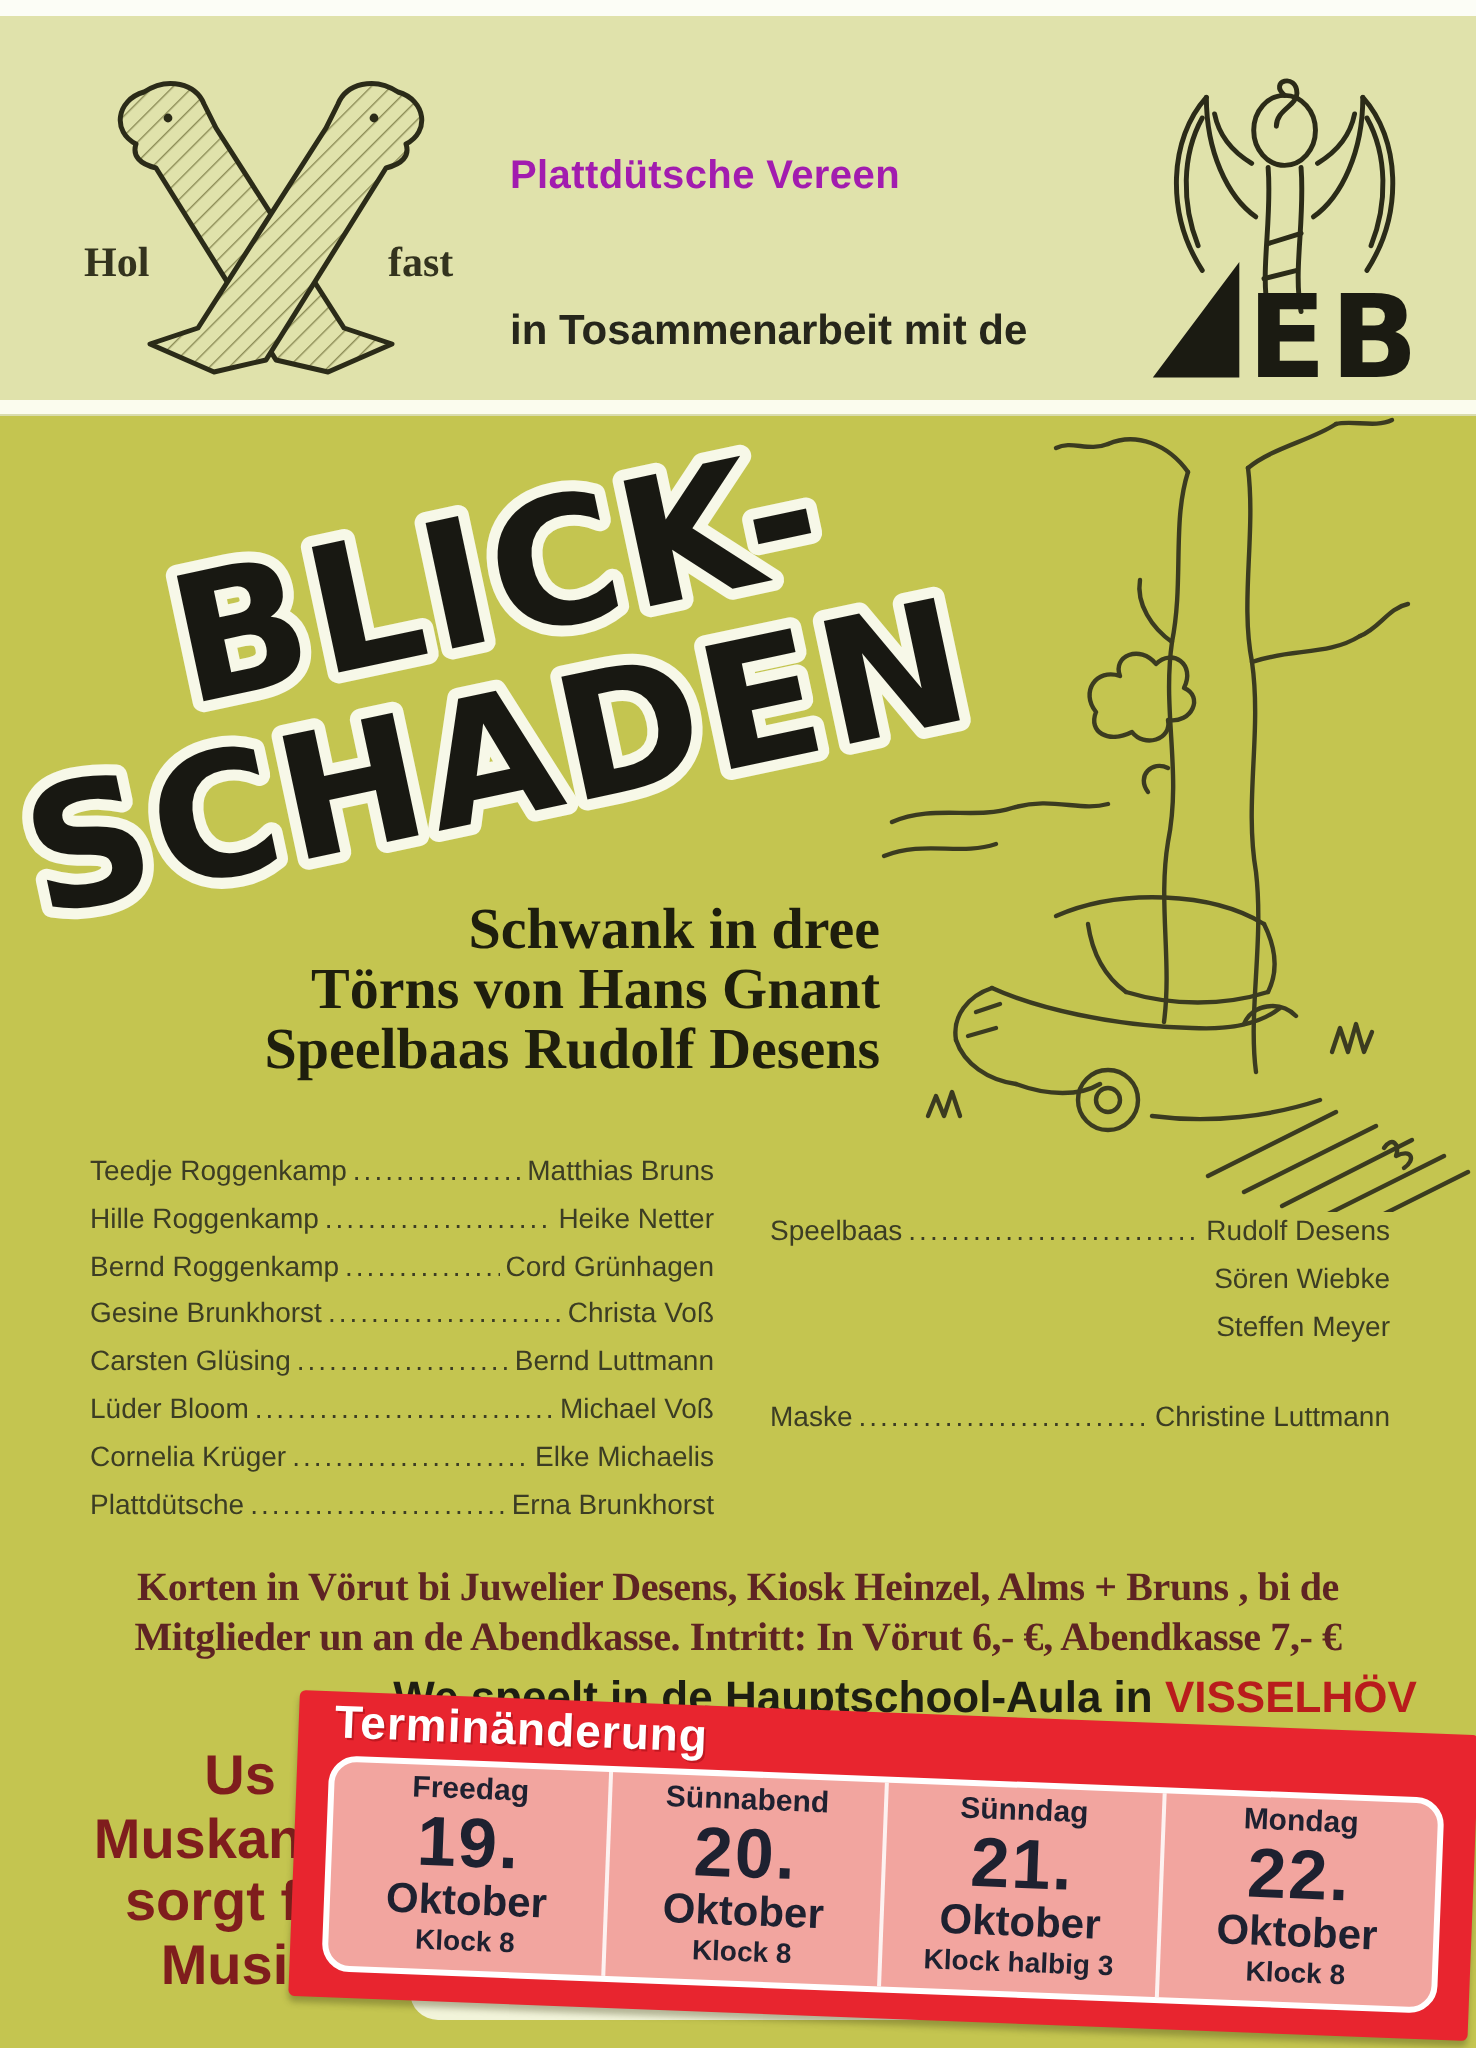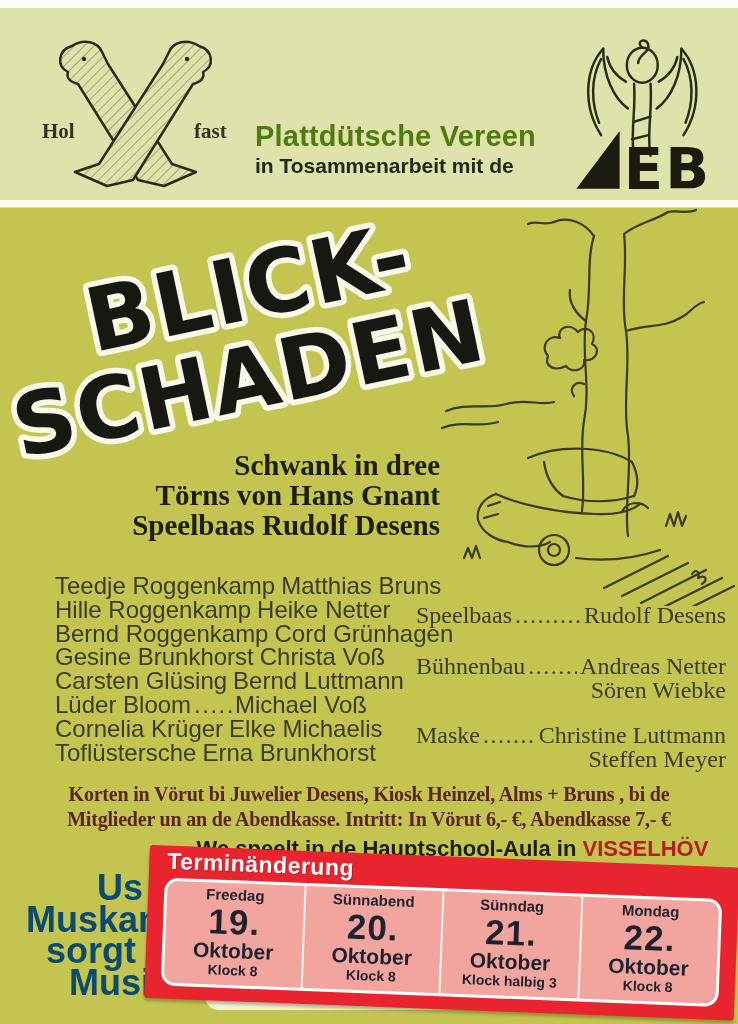--- a/index.html
+++ b/index.html
@@ -6,22 +6,22 @@
   .poster{
     position:relative;width:738px;height:1024px;overflow:hidden;
     background:#c4c550;font-family:"Liberation Sans",sans-serif;
     margin:0 auto;
   }
   
   .top-white{position:absolute;left:0;top:0;width:738px;height:8px;background:#fcfdf6;}
   .header{position:absolute;left:0;top:8px;width:738px;height:192px;background:#e0e2ab;}
   .stripe{position:absolute;left:0;top:200px;width:738px;height:7px;background:#fbfcee;border-bottom:1px solid #d9dcae;}
   .planks-svg{position:absolute;left:38px;top:24px;}
-  .org{position:absolute;left:255px;top:62px;width:330px;color:#4d7c0f;
-       font-weight:bold;font-size:29px;line-height:36px;letter-spacing:.2px;margin-top:48px;}
+  .org{position:absolute;left:255px;top:62px;width:330px;color:#a21caf;
+       font-weight:bold;font-size:20px;line-height:36px;letter-spacing:.2px;}
   .coop{position:absolute;left:255px;top:146px;width:305px;text-align:left;
         color:#26261b;font-weight:600;font-size:21px;}
   .leb-svg{position:absolute;left:562px;top:16px;}
   .logo-label{font-family:"Liberation Serif",serif;font-weight:bold;font-size:21px;fill:#33331e;}
   .sketch{stroke:#3b3b20;stroke-width:2.2;fill:none;stroke-linecap:round;stroke-linejoin:round;}
   .leb-stroke{stroke:#2b2b18;stroke-width:2.4;fill:none;stroke-linecap:round;}
   .leb-solid{fill:#1b1b12;}
   .leb-text{font-family:"DejaVu Sans",sans-serif;font-weight:bold;font-size:56px;fill:#1b1b12;letter-spacing:2px;}
   
   .title-svg{position:absolute;left:15px;top:203px;overflow:visible;}
@@ -29,41 +29,41 @@
     font-family:"DejaVu Sans",sans-serif;font-weight:bold;fill:#181812;
     stroke:#f7f8e8;stroke-width:11px;paint-order:stroke;stroke-linejoin:round;
     letter-spacing:2px;
   }
   
   .illu-svg{position:absolute;left:436px;top:206px;}
   
   .subtitle{position:absolute;left:90px;top:450px;width:350px;text-align:right;
     font-family:"Liberation Serif",serif;font-weight:bold;font-size:29px;line-height:30px;color:#1e1e0d;}
   
-  .cast{position:absolute;top:574px;width:312px;font-size:24px;line-height:23.8px;color:#3c3d24;margin-left:10px;}
+  .cast{position:absolute;top:574px;width:312px;font-size:14px;line-height:23.8px;color:#3c3d24;}
   .cast-left{left:45px;}
-  .cast-right{left:406px;width:310px;font-family:Liberation Serif, serif;}
+  .cast-right{left:385px;width:310px;}
   .row{display:flex;align-items:baseline;}
   .role{white-space:nowrap;}
   .dots{flex:1;overflow:hidden;white-space:nowrap;margin:0 3px;}
   .dots::before{content:"..................................................................................";letter-spacing:1.5px;}
   .actor{white-space:nowrap;}
   .row.actor-only{justify-content:flex-end;}
   .mt30{margin-top:30px;} .mt27{margin-top:27px;} .mt22{margin-top:22px;}
   
   .tickets{position:absolute;left:24px;top:782px;width:690px;text-align:center;white-space:nowrap;
     font-family:"Liberation Serif",serif;font-weight:bold;font-size:20px;line-height:24.5px;
     color:#5e2423;letter-spacing:-0.2px;}
   
   .venue{position:absolute;left:180px;top:836px;width:545px;text-align:center;white-space:nowrap;
     font-weight:bold;font-size:22px;color:#1d1e12;z-index:1;}
   .venue .hl{color:#b91c1c;}
   
   .music{position:absolute;left:24px;top:872px;width:192px;text-align:center;
-    font-weight:bold;font-size:36px;line-height:31.5px;color:#0c4a6e;z-index:1;}
+    font-weight:bold;font-size:28px;line-height:31.5px;color:#7f1d1d;z-index:1;}
   
   .under-panel{position:absolute;left:205px;top:885px;width:502px;height:125px;
     background:#f2f4da;border-radius:14px;z-index:2;}
   .sticker{position:absolute;left:150px;top:845px;width:590px;height:153px;
     background:#e8252f;border-radius:3px;transform:rotate(2.2deg);transform-origin:0 0;
     z-index:3;box-shadow:0 3px 3px rgba(60,60,20,.35);}
   .sticker-label{position:absolute;left:18px;top:2px;color:#ffffff;font-weight:bold;
     font-size:23px;letter-spacing:.5px;text-shadow:1px 1px 0 rgba(120,0,10,.35);}
   .dates{position:absolute;left:16px;right:16px;top:32px;bottom:13px;
     background:#f2a59f;border:3px solid #ffffff;border-radius:14px;display:flex;}
@@ -217,47 +217,42 @@
         <span class="role">Lüder Bloom</span>
         <span class="dots"></span>
         <span class="actor">Michael Voß</span>
       </div>
     <div class="row">
         <span class="role">Cornelia Krüger</span>
         <span class="dots"></span>
         <span class="actor">Elke Michaelis</span>
       </div>
     <div class="row">
-        <span class="role">Toflüstersche</span>
+        <span class="role">Plattdütsche</span>
         <span class="dots"></span>
         <span class="actor">Erna Brunkhorst</span>
       </div>
   </div>
 
   <div class="cast cast-right">
     <div class="row mt30">
         <span class="role">Speelbaas</span>
         <span class="dots"></span>
         <span class="actor">Rudolf Desens</span>
       </div>
-    <div class="row mt27">
-        <span class="role">Bühnenbau</span>
-        <span class="dots"></span>
-        <span class="actor">Andreas Netter</span>
-      </div>
     <div class="row actor-only">
         <span class="actor">Sören Wiebke</span>
       </div>
+    <div class="row actor-only">
+        <span class="actor">Steffen Meyer</span>
+      </div>
     <div class="row mt22">
         <span class="role">Maske</span>
         <span class="dots"></span>
         <span class="actor">Christine Luttmann</span>
-      </div>
-    <div class="row actor-only">
-        <span class="actor">Steffen Meyer</span>
       </div>
   </div>
 
   <div class="tickets">
     <div>Korten in Vörut bi Juwelier Desens, Kiosk Heinzel, Alms + Bruns , bi de</div>
     <div>Mitglieder un an de Abendkasse. Intritt: In Vörut 6,- €, Abendkasse 7,- €</div>
   </div>
 
   <div class="venue">
     <span>We speelt in de Hauptschool-Aula in </span><span class="hl">VISSELHÖV</span>

